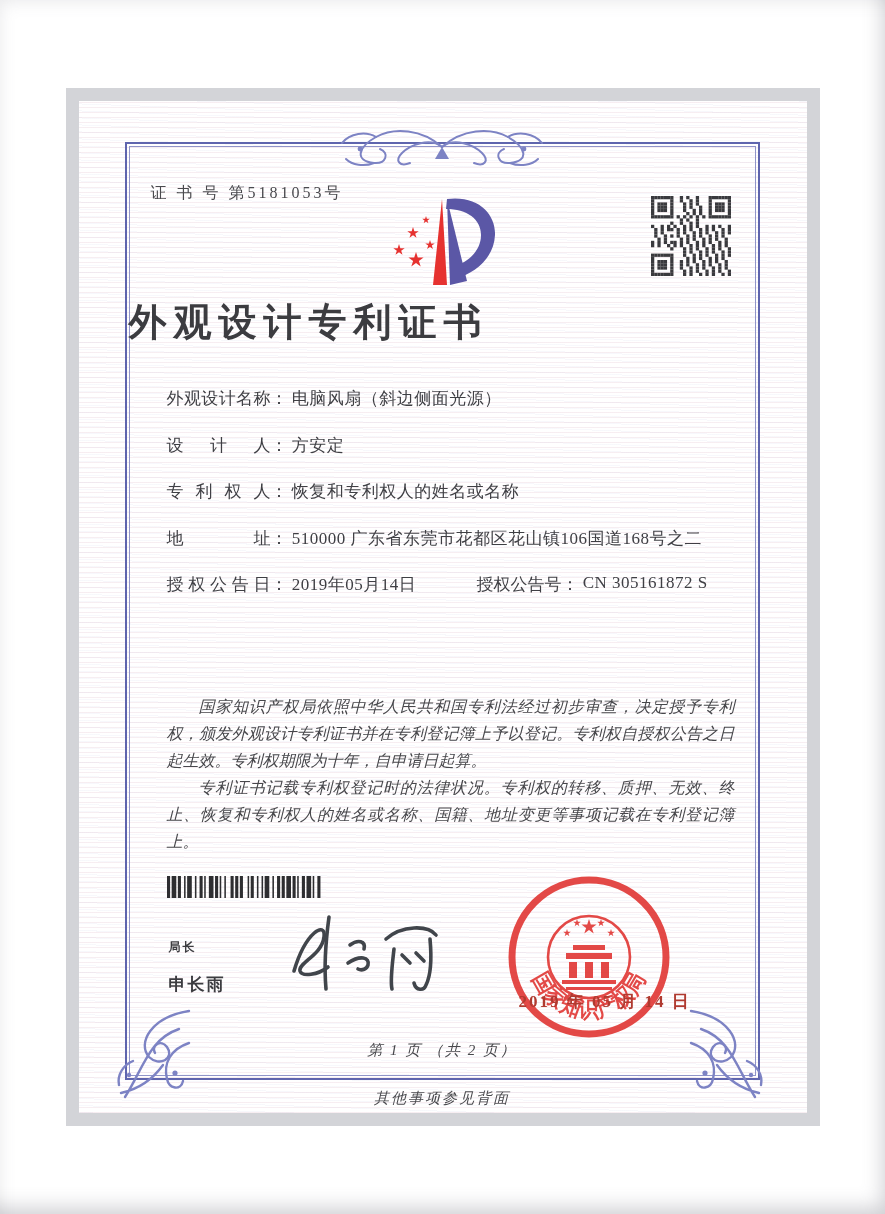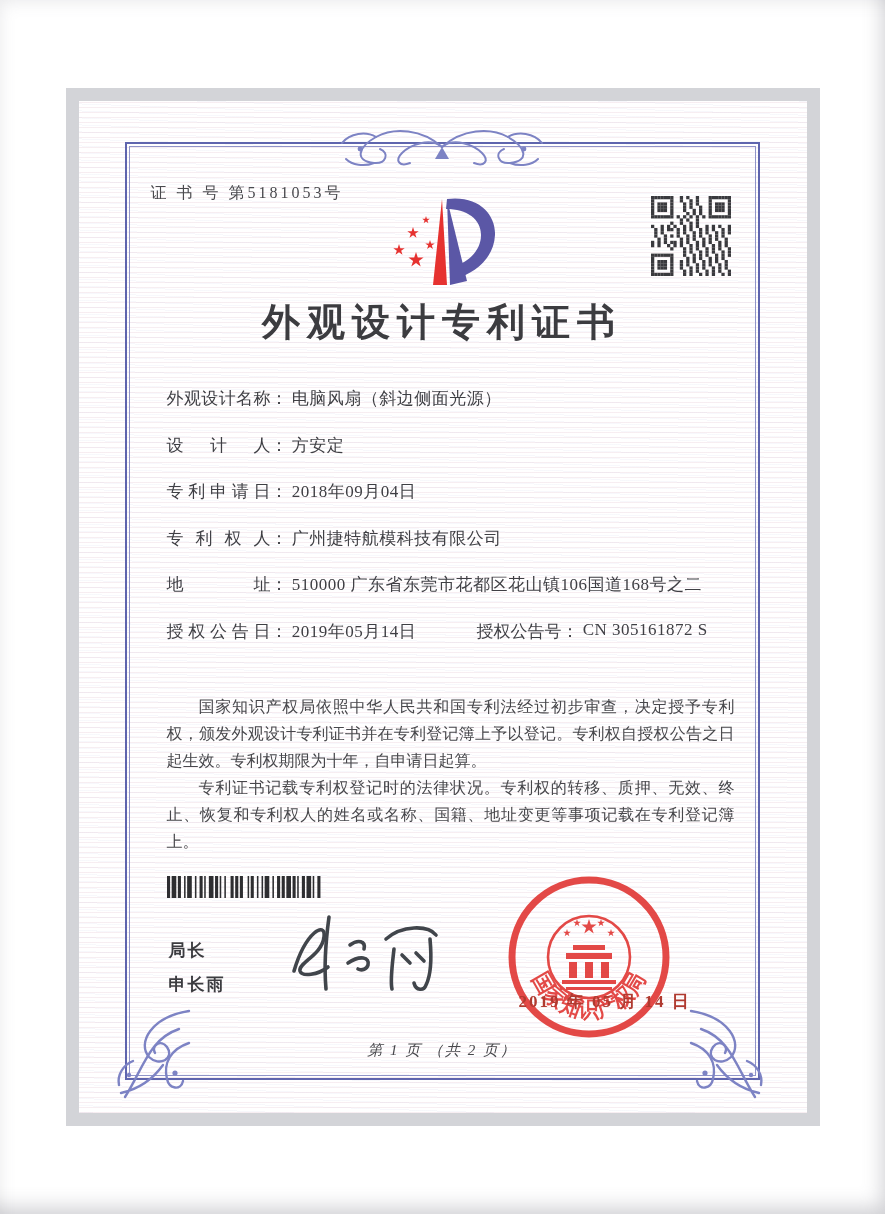--- a/index.html
+++ b/index.html
@@ -16,33 +16,33 @@
       repeating-linear-gradient(0deg, rgba(216,168,188,.20) 0 1px, rgba(255,255,255,0) 1px 5px),
       repeating-linear-gradient(2deg, rgba(150,158,210,.07) 0 1px, rgba(255,255,255,0) 1px 7px);
     color:#3e3e42;}
   
   .bframe{position:absolute;left:50px;top:45px;width:627px;height:930px;
     border:1px solid #9094c9;outline:2px solid #5f65ae;outline-offset:2px;}
   .fl{position:absolute;color:#7d83c4;}
   
   .abs{position:absolute;}
   .cert-no{left:72px;top:82px;font-size:16px;letter-spacing:3px;color:#4a4a4e;}
-  .title{left:50px;top:196px;width:627px;text-align:center;font-size:38px;font-weight:bold;
+  .title{left:50px;top:196px;width:627px;font-size:38px;font-weight:bold;
     letter-spacing:7px;color:#3c3c40;}
   .fields{left:88px;top:286px;width:560px;font-size:17px;color:#3f3f44;}
   .frow{height:46.5px;white-space:nowrap;}
   .flabel{display:inline-block;width:104px;text-align:justify;text-align-last:justify;text-justify:inter-character;vertical-align:top;}
   .fcolon{display:inline-block;vertical-align:top;}
   .fvalue{display:inline-block;vertical-align:top;letter-spacing:.5px;}
   .fpair2{margin-left:56px;}
   .paras{left:88px;top:592px;width:568px;font-size:16px;line-height:27px;
-    color:#47474b;text-align:justify;}
+    font-style:italic;color:#47474b;text-align:justify;}
   .paras p{margin:0;text-indent:2em;}
   .barcode{left:88px;top:775px;}
-  .director-title{left:90px;top:838px;font-size:17px;font-weight:bold;letter-spacing:2px;color:#3c3c40;font-family:"Liberation Sans","DejaVu Sans",sans-serif;}
+  .director-title{left:90px;top:838px;font-size:12px;font-weight:bold;letter-spacing:2px;color:#3c3c40;font-family:"Liberation Sans","DejaVu Sans",sans-serif;}
   .director-name{left:90px;top:872px;font-size:17px;font-weight:bold;letter-spacing:2px;color:#3c3c40;font-family:Liberation Serif, serif;}
   .signature{left:195px;top:808px;}
   .seal{left:424px;top:770px;}
   .seal-date{left:440px;top:889px;font-size:17px;letter-spacing:2px;color:#b03a30;font-weight:bold;z-index:5;}
   .page-footer{left:50px;top:940px;width:627px;text-align:center;font-size:15px;letter-spacing:2px;color:#48484c;font-style:italic;}
   .back-note{left:50px;top:988px;width:627px;text-align:center;font-size:15px;font-style:italic;letter-spacing:2px;color:#4a4a4e;}
   .logo{left:305px;top:92px;}
   .qr{left:572px;top:95px;}
 </style>
 </head>
@@ -381,26 +381,22 @@
       <div class="abs fields">
         <div class="frow">
           <span class="flabel">外观设计名称</span><span class="fcolon">：</span>
           <span class="fvalue">电脑风扇（斜边侧面光源）</span>
         </div>
         <div class="frow">
           <span class="flabel">设计人</span><span class="fcolon">：</span>
           <span class="fvalue">方安定</span>
         </div>
         <div class="frow">
-          <span class="flabel">专利申请日</span><span class="fcolon">：</span>
-          <span class="fvalue">2018年09月04日</span>
-        </div>
-        <div class="frow">
           <span class="flabel">专利权人</span><span class="fcolon">：</span>
-          <span class="fvalue">广州捷特航模科技有限公司</span>
+          <span class="fvalue">恢复和专利权人的姓名或名称</span>
         </div>
         <div class="frow">
           <span class="flabel">地址</span><span class="fcolon">：</span>
           <span class="fvalue">510000 广东省东莞市花都区花山镇106国道168号之二</span>
         </div>
         <div class="frow">
           <span class="flabel">授权公告日</span><span class="fcolon">：</span>
           <span class="fvalue">2019年05月14日</span>
           <span class="fpair2"><span>授权公告号</span><span>：</span>
           <span class="fvalue">CN 305161872 S</span></span>
@@ -481,16 +477,17 @@
             <rect x="82" y="91" width="8" height="16"></rect>
             <rect x="98" y="91" width="8" height="16"></rect>
             <rect x="59" y="109" width="54" height="4"></rect>
             <rect x="63" y="116" width="46" height="3"></rect>
           </g>
         </g>
       </svg>
       <div class="abs seal-date">2019 年 05 月 14 日</div>
 
       <div class="abs page-footer">第 1 页 （共 2 页）</div>
+      <div class="abs back-note">其他事项参见背面</div>
 
     </div>
   </div>
 </div>
 
 </body></html>

